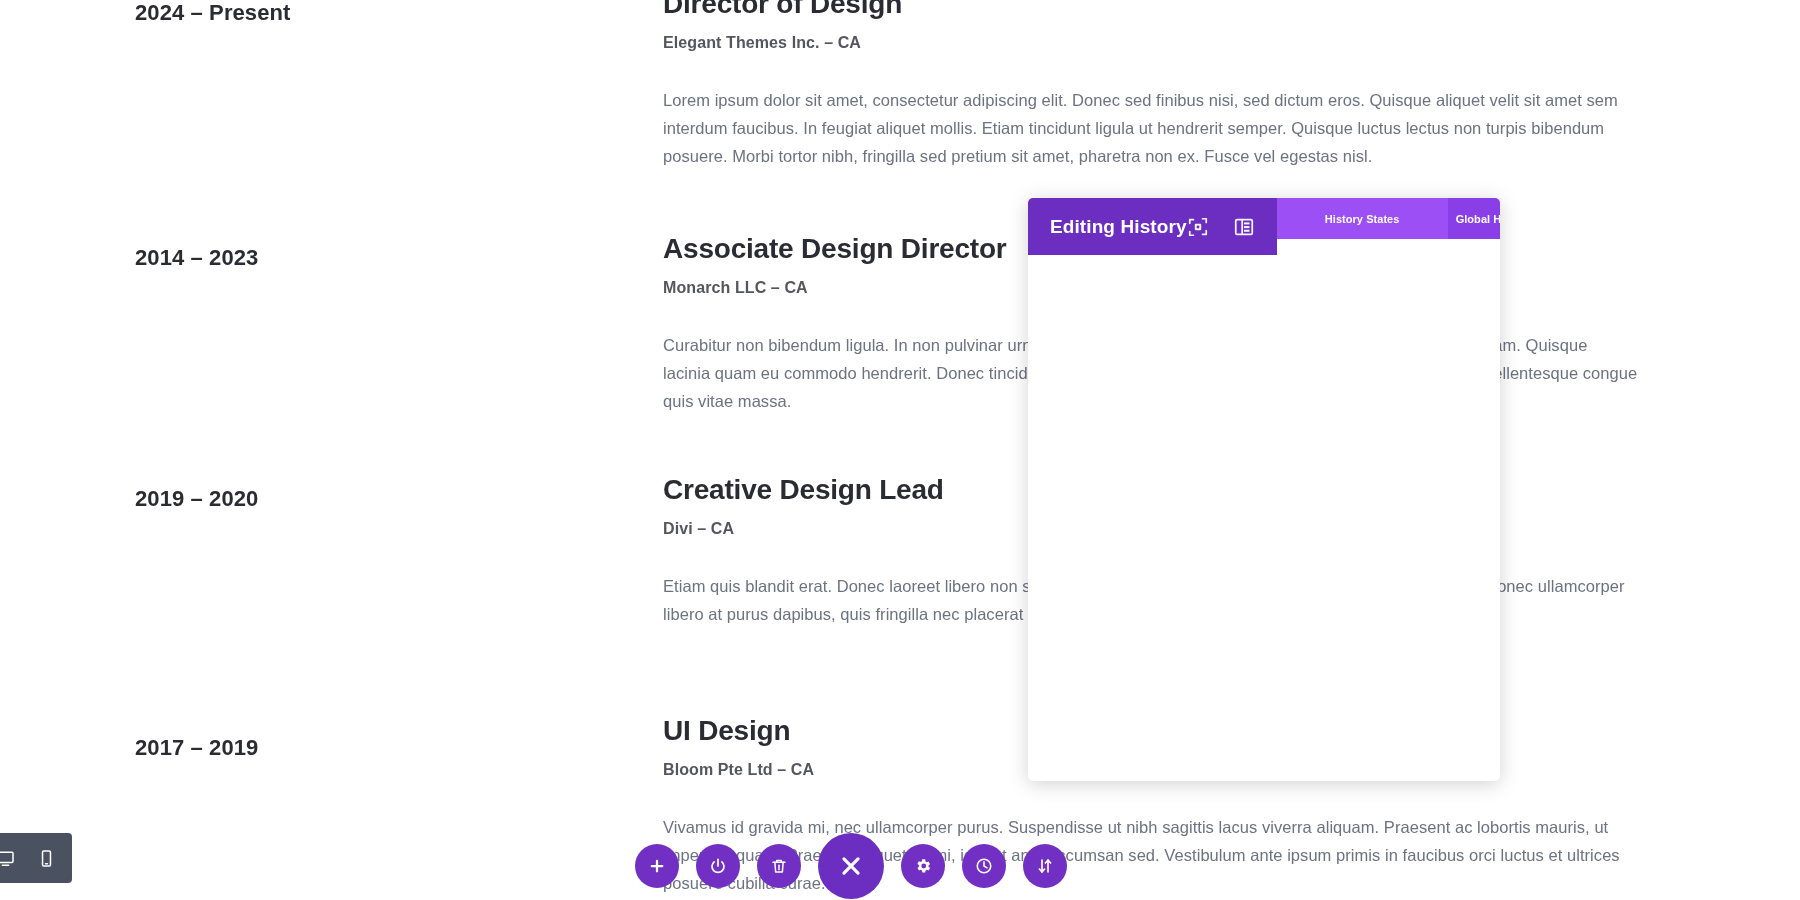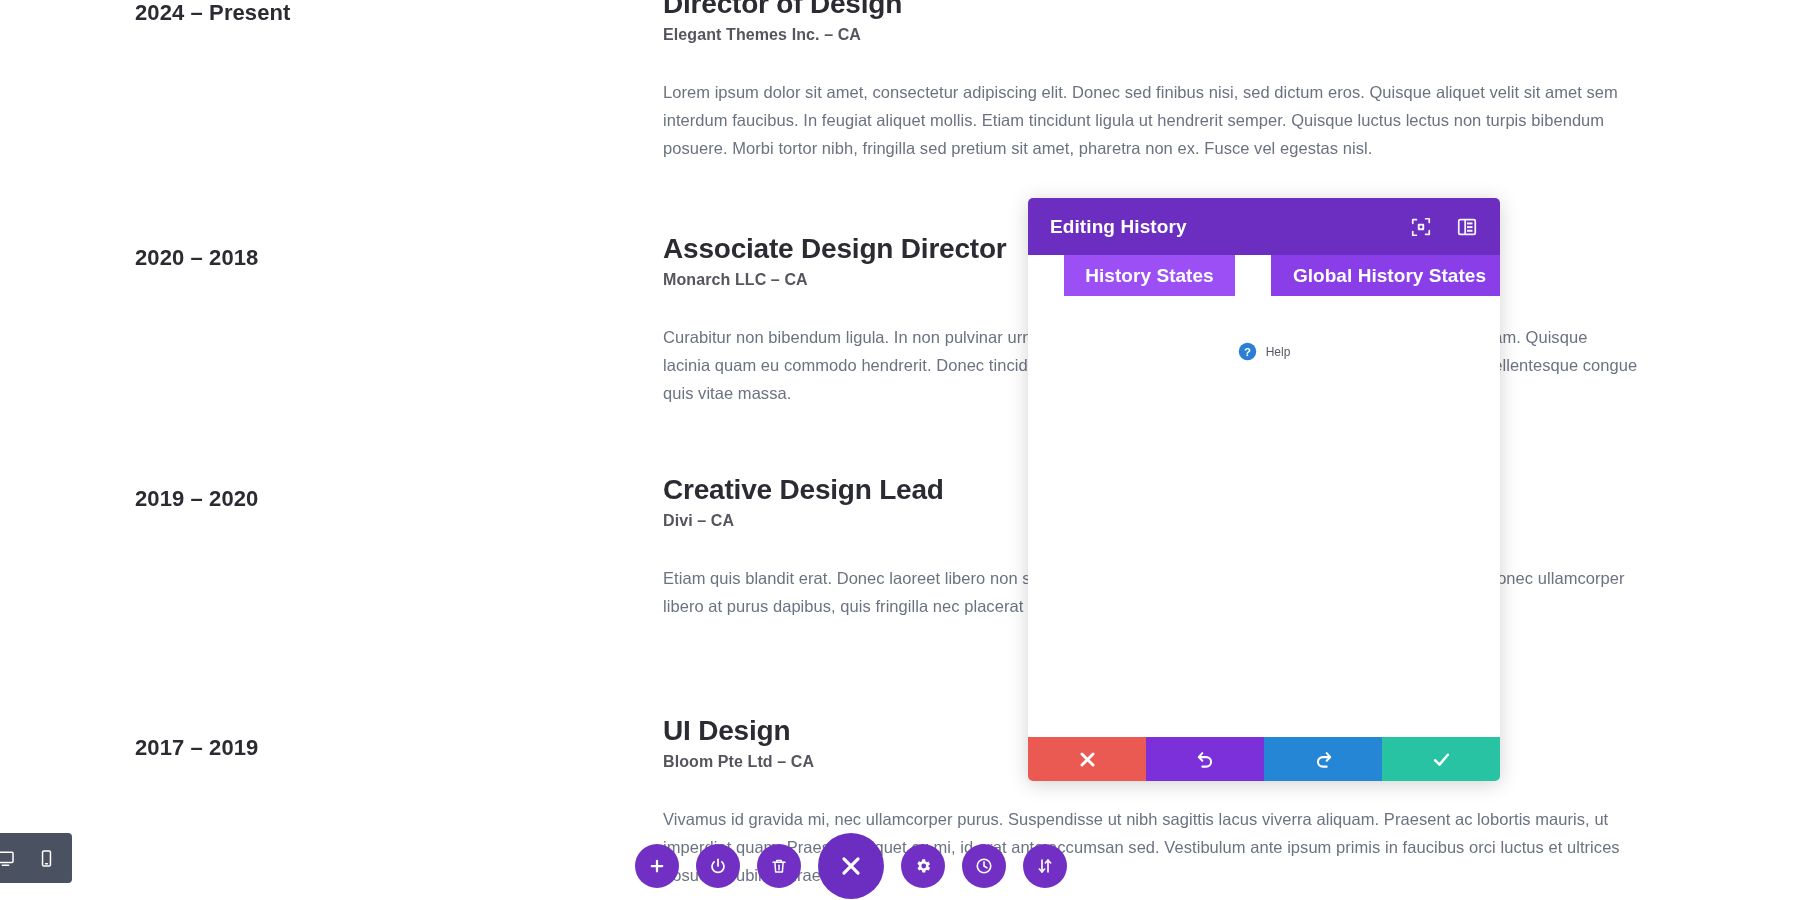--- a/index.html
+++ b/index.html
@@ -18,57 +18,57 @@
     position: absolute; left: 135px; width: 380px;
     font-size: 22px; font-weight: 700; color: #2b2b33;
     letter-spacing: .1px;
   }
   .entry-body { position: absolute; left: 663px; width: 975px; }
   .entry-title {
     font-size: 28px; font-weight: 700; color: #2b2b33;
     letter-spacing: -.2px; line-height: 1.15;
   }
   .entry-company {
-    margin-top: 6px;
+    margin-top: 14px;
     font-size: 16px; font-weight: 700; color: #55555f;
     letter-spacing: .1px;
   }
   .entry-text {
     margin-top: 34px;
     font-size: 16.5px; line-height: 28px; color: #6b7280;
     letter-spacing: .05px;
   }
 
   
   .modal {
     position: absolute; left: 1028px; top: 198px;
     width: 472px; height: 583px;
     background: #ffffff;
     border-radius: 5px;
     box-shadow: 0 3px 20px rgba(0,0,0,.18);
-    display: flex; flex-direction: column;
+    display: flex; flex-direction: row;
     overflow: hidden;
   }
   .modal-header {
     height: 57px; background: #6b2ec1;
     display: flex; align-items: center; padding: 0 22px;
     flex: 0 0 auto;
   }
   .modal-title {
     color: #ffffff; font-size: 19px; font-weight: 700;
     letter-spacing: .1px; flex: 1 1 auto;
   }
   .header-icons { display: flex; align-items: center; gap: 24px; }
   .hicon { width: 22px; height: 22px; opacity: .95; cursor: pointer; display:block; }
 
   .modal-tabs { display: flex; height: 41px; flex: 0 0 auto; }
   .tab {
     flex: 0 0 auto; display: flex; align-items: center; justify-content: center;
-    color: #ffffff; font-size: 19px; font-weight: 700;
-    background: #8a3ee8; cursor: pointer; letter-spacing: .05px; margin-left: 36px;
+    color: #ffffff; font-size: 11px; font-weight: 700;
+    background: #8a3ee8; cursor: pointer; letter-spacing: .05px;
   }
   .tab.active { background: #9b4ff5; }
   .tab-history { width: 171px; }
   .tab-global { flex: 1 1 auto; padding-left: 8px; }
 
   .modal-body {
     flex: 1 1 auto; background: #ffffff;
     padding: 22px 24px 0 24px; position: relative;
   }
   .state-row {
@@ -135,21 +135,21 @@
     <div class="entry" style="top:-12px;">
       <div class="entry-date" style="top:12px;">2024 – Present</div>
       <div class="entry-body">
         <div class="entry-title">Director of Design</div>
         <div class="entry-company">Elegant Themes Inc. – CA</div>
         <div class="entry-text">Lorem ipsum dolor sit amet, consectetur adipiscing elit. Donec sed finibus nisi, sed dictum eros. Quisque aliquet velit sit amet sem interdum faucibus. In feugiat aliquet mollis. Etiam tincidunt ligula ut hendrerit semper. Quisque luctus lectus non turpis bibendum posuere. Morbi tortor nibh, fringilla sed pretium sit amet, pharetra non ex. Fusce vel egestas nisl.</div>
       </div>
     </div>
 
     <div class="entry" style="top:233px;">
-      <div class="entry-date" style="top:12px;">2020 – 2018</div>
+      <div class="entry-date" style="top:12px;">2014 – 2023</div>
       <div class="entry-body">
         <div class="entry-title">Associate Design Director</div>
         <div class="entry-company">Monarch LLC – CA</div>
         <div class="entry-text">Curabitur non bibendum ligula. In non pulvinar urna, quis vehicula elit. Nam sit amet urna elit. Fusce ut mauris quam. Quisque lacinia quam eu commodo hendrerit. Donec tincidunt lorem sed nunc, ultricies eget orci. Sed vitae nulla et justo pellentesque congue quis vitae massa.</div>
       </div>
     </div>
 
     <div class="entry" style="top:474px;">
       <div class="entry-date" style="top:12px;">2019 – 2020</div>
       <div class="entry-body">

